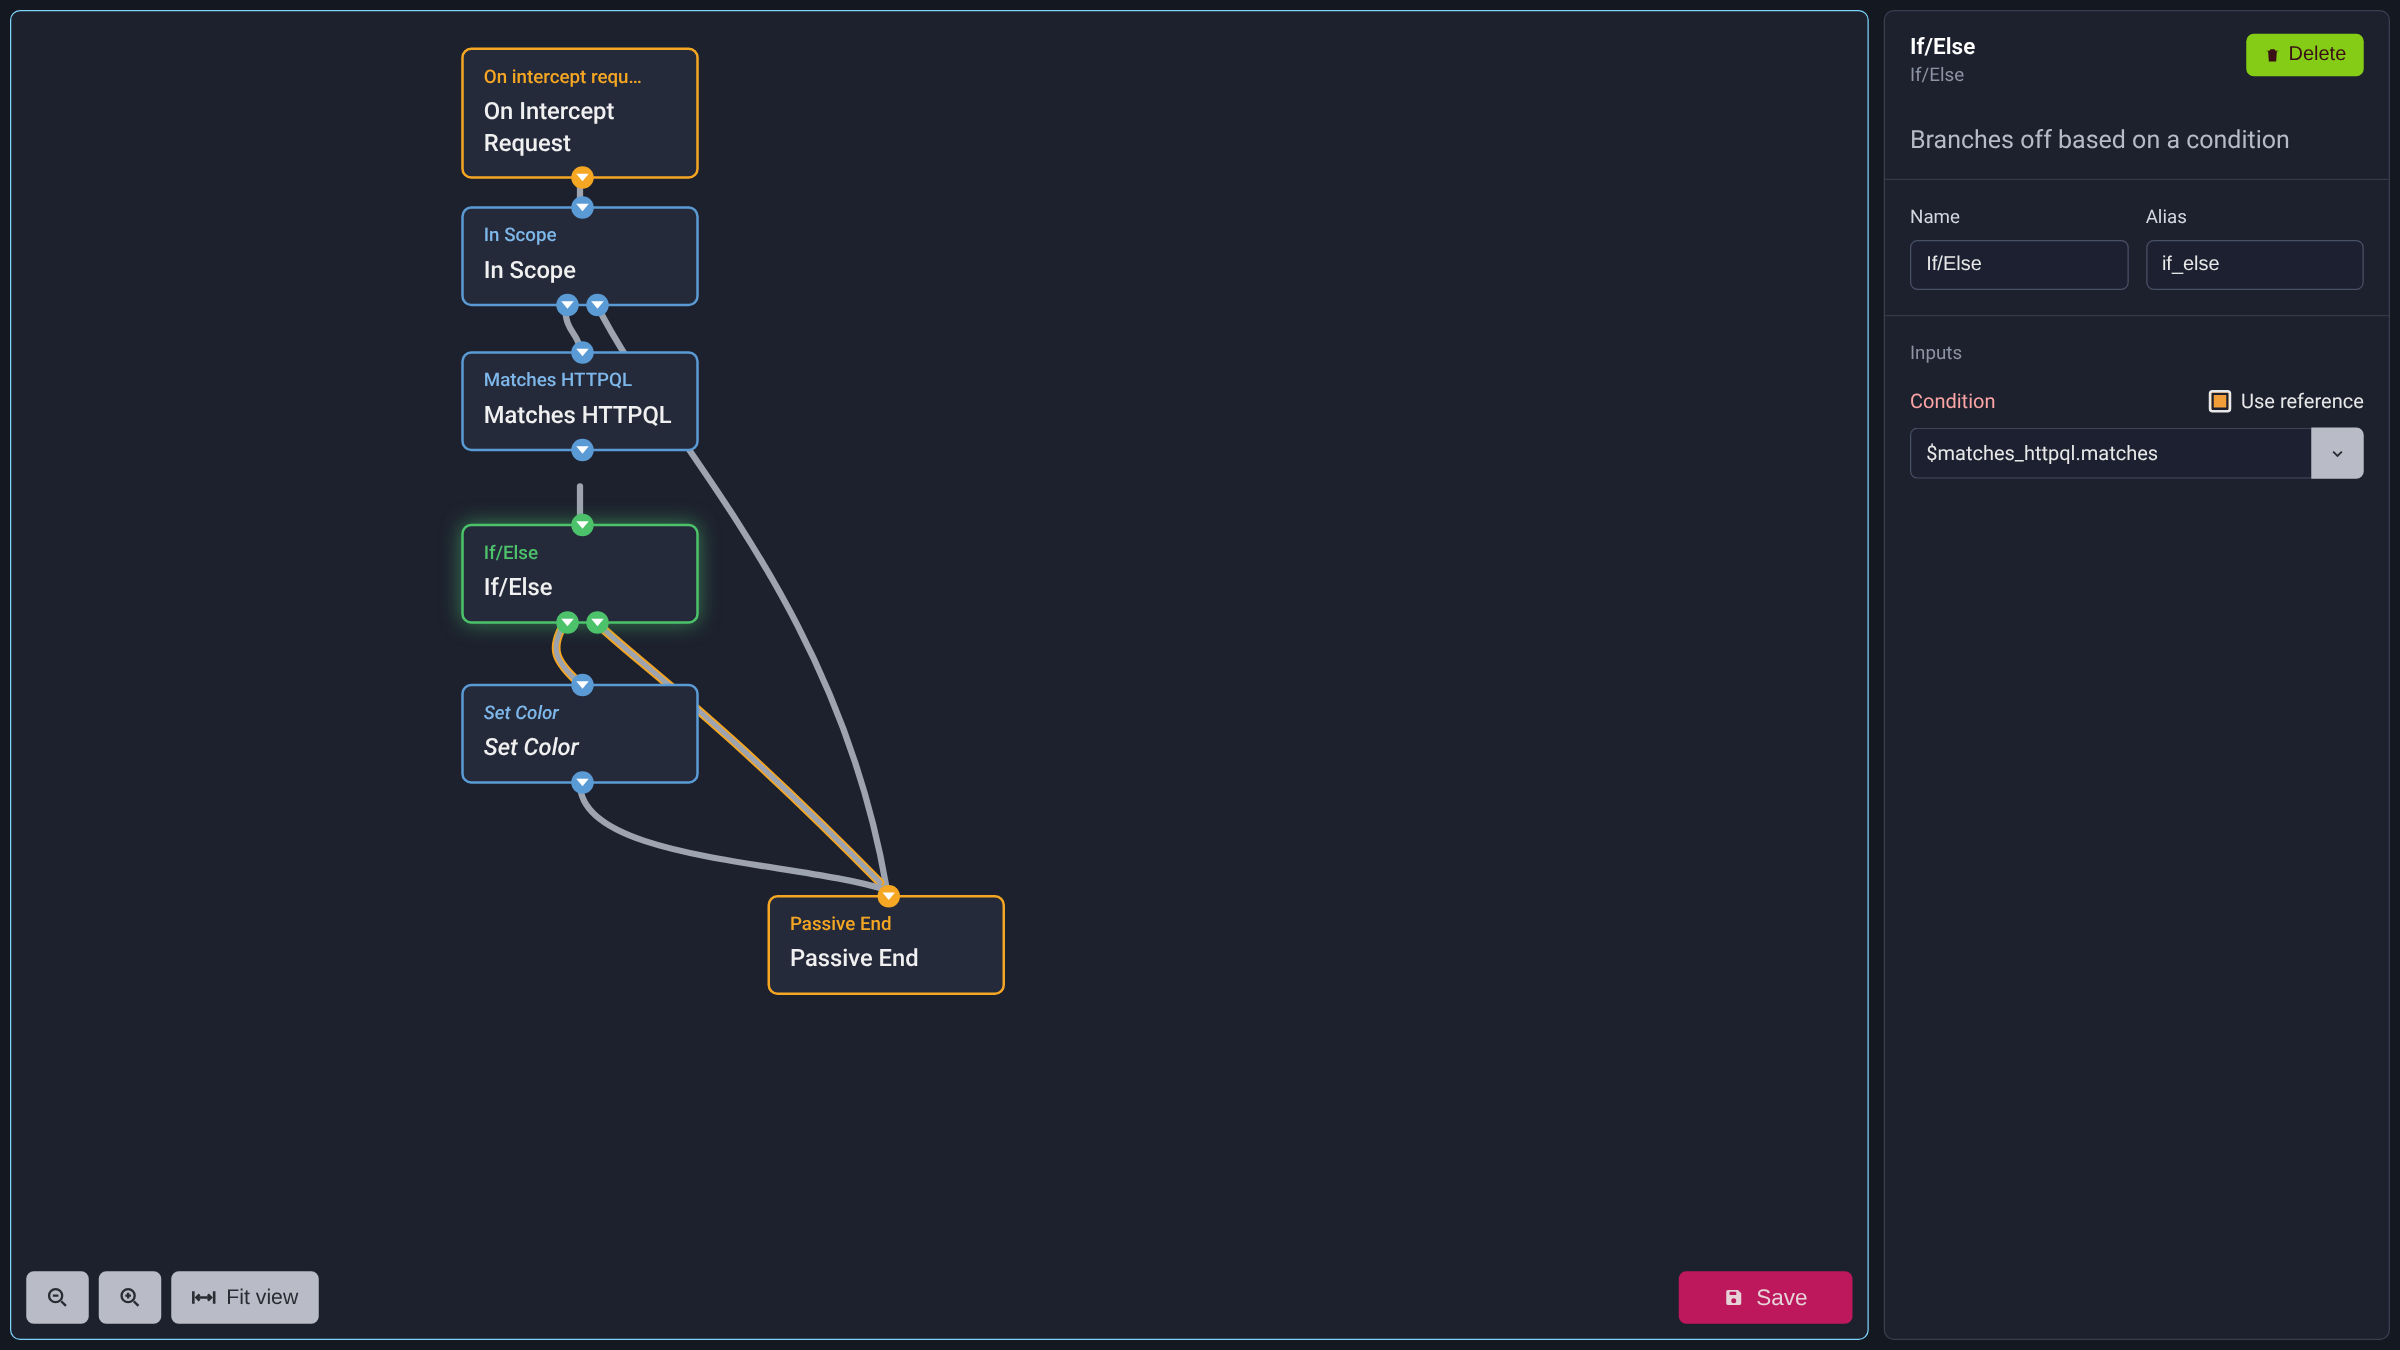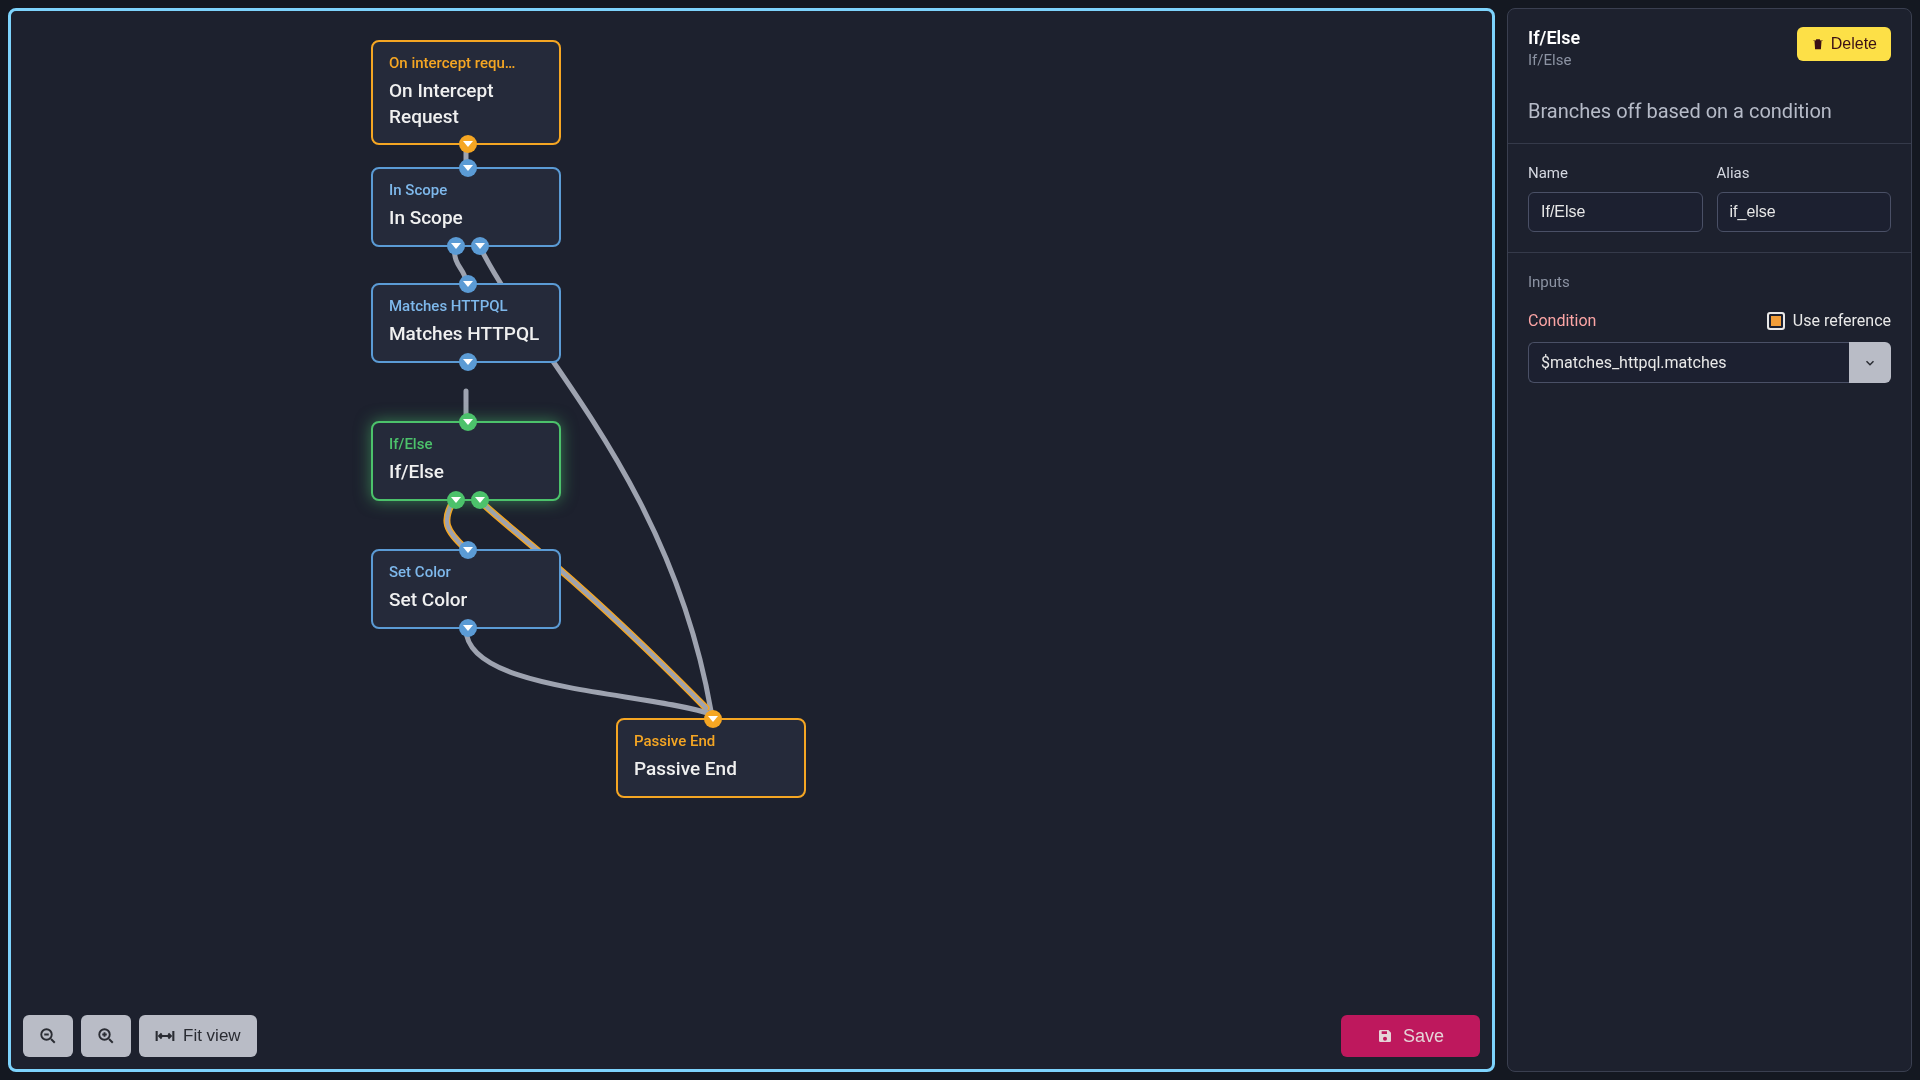--- a/index.html
+++ b/index.html
@@ -1,18 +1,18 @@
 <!DOCTYPE html>
 <html><head>
 <meta charset="utf-8">
 <style>
   * { box-sizing: border-box; margin: 0; padding: 0; }
   html, body { width: 100%; height: 100%; background: #141821; font-family: -apple-system, BlinkMacSystemFont, "Segoe UI", Roboto, sans-serif; color: #e8e8e8; overflow: hidden; }
   .app { display: flex; width: 100%; height: 100vh; padding: 8px; gap: 12px; }
-  .canvas-panel { flex: 1; background: #1d212e; border: 3px solid #7dd3fc; border-radius: 8px; position: relative; overflow: hidden; }
+  .canvas-panel { flex: 1; background: #1d212e; border: 1px solid #7dd3fc; border-radius: 8px; position: relative; overflow: hidden; }
   .side-panel { width: 405px; background: #1d212e; border: 1px solid #3a3f50; border-radius: 8px; padding: 18px 20px; display: flex; flex-direction: column; }
   .svg-edges { position: absolute; inset: 0; width: 100%; height: 100%; pointer-events: none; }
   .node { position: absolute; width: 190px; border-radius: 8px; padding: 12px 16px 14px 16px; background: #252a3a; }
   .node-title { font-size: 15px; font-weight: 500; white-space: nowrap; overflow: hidden; text-overflow: ellipsis; margin-bottom: 6px; }
   .node-value { font-size: 19px; font-weight: 500; color: #f0f0f0; line-height: 1.35; }
   .node.orange { border: 2px solid #f5a623; }
   .node.orange .node-title { color: #f5a623; }
   .node.blue { border: 2px solid #5b9bd5; }
   .node.blue .node-title { color: #7eb8eb; }
   .node.green { border: 2px solid #4cc26b; box-shadow: 0 0 16px rgba(76,194,107,0.55); }
@@ -25,21 +25,21 @@
   .port.blue { background: #5b9bd5; }
   .port.green { background: #4cc26b; }
   .controls { position: absolute; left: 12px; bottom: 12px; display: flex; gap: 8px; }
   .ctrl-btn { background: #b9bcc6; color: #222; border: none; border-radius: 6px; height: 42px; min-width: 42px; padding: 0 16px; display: flex; align-items: center; justify-content: center; font-size: 17px; cursor: pointer; }
   .ctrl-btn span.txt { margin-left: 8px; font-size: 17px; color: #2a2c33; }
   .save-btn { position: absolute; right: 12px; bottom: 12px; height: 42px; padding: 0 36px; background: #be185d; color: #e5d3d7; border: none; border-radius: 6px; font-size: 18px; display: flex; align-items: center; gap: 10px; cursor: pointer; }
   .save-btn svg { width: 16px; height: 16px; fill: #e5d3d7; }
   .side-header { display: flex; justify-content: space-between; align-items: flex-start; }
   .side-title { font-size: 18px; font-weight: 600; color: #fff; }
   .side-sub { font-size: 15px; color: #8c93a3; margin-top: 3px; }
-  .delete-btn { background: #fde047; color: #3a1016; border: none; border-radius: 6px; padding: 8px 14px; font-size: 16px; display: flex; align-items: center; gap: 6px; cursor: pointer; }
+  .delete-btn { background: #84cc16; color: #3a1016; border: none; border-radius: 6px; padding: 8px 14px; font-size: 16px; display: flex; align-items: center; gap: 6px; cursor: pointer; }
   .delete-btn svg { width: 14px; height: 14px; fill: #3a1016; }
   .side-desc { color: #b6bbc8; font-size: 20px; margin-top: 30px; }
   hr.sep { border: none; border-top: 1px solid #353a4a; margin: 20px -20px; }
   .form-row { display: flex; gap: 14px; }
   .form-col { flex: 1; display: flex; flex-direction: column; }
   .form-label { color: #d4d7e0; font-size: 15px; margin-bottom: 10px; }
   .form-input { background: #1c2030; border: 1px solid #4a5066; border-radius: 6px; padding: 10px 12px; font-size: 16px; color: #e8e8e8; outline: none; width: 100%; }
   .section-label { color: #8c93a3; font-size: 15px; }
   .cond-row { display: flex; justify-content: space-between; align-items: center; margin-top: 20px; }
   .cond-label { color: #fca5a5; font-size: 16px; }
@@ -94,21 +94,21 @@
     </div>
 
     <div class="node green" style="left:360px; top:410px;">
       <div class="port green in-top" style="left:86px;"></div>
       <div class="node-title">If/Else</div>
       <div class="node-value">If/Else</div>
       <div class="port green out-bottom" style="left:74px;"></div>
       <div class="port green out-bottom" style="left:98px;"></div>
     </div>
 
-    <div class="node blue" style="left:360px; top:538px;">
+    <div class="node blue" style="left:360px; top:538px;font-style:italic;">
       <div class="port blue in-top" style="left:86px;"></div>
       <div class="node-title">Set Color</div>
       <div class="node-value">Set Color</div>
       <div class="port blue out-bottom" style="left:86px;"></div>
     </div>
 
     <div class="node orange" style="left:605px; top:707px;">
       <div class="port orange in-top" style="left:86px;"></div>
       <div class="node-title">Passive End</div>
       <div class="node-value">Passive End</div>

